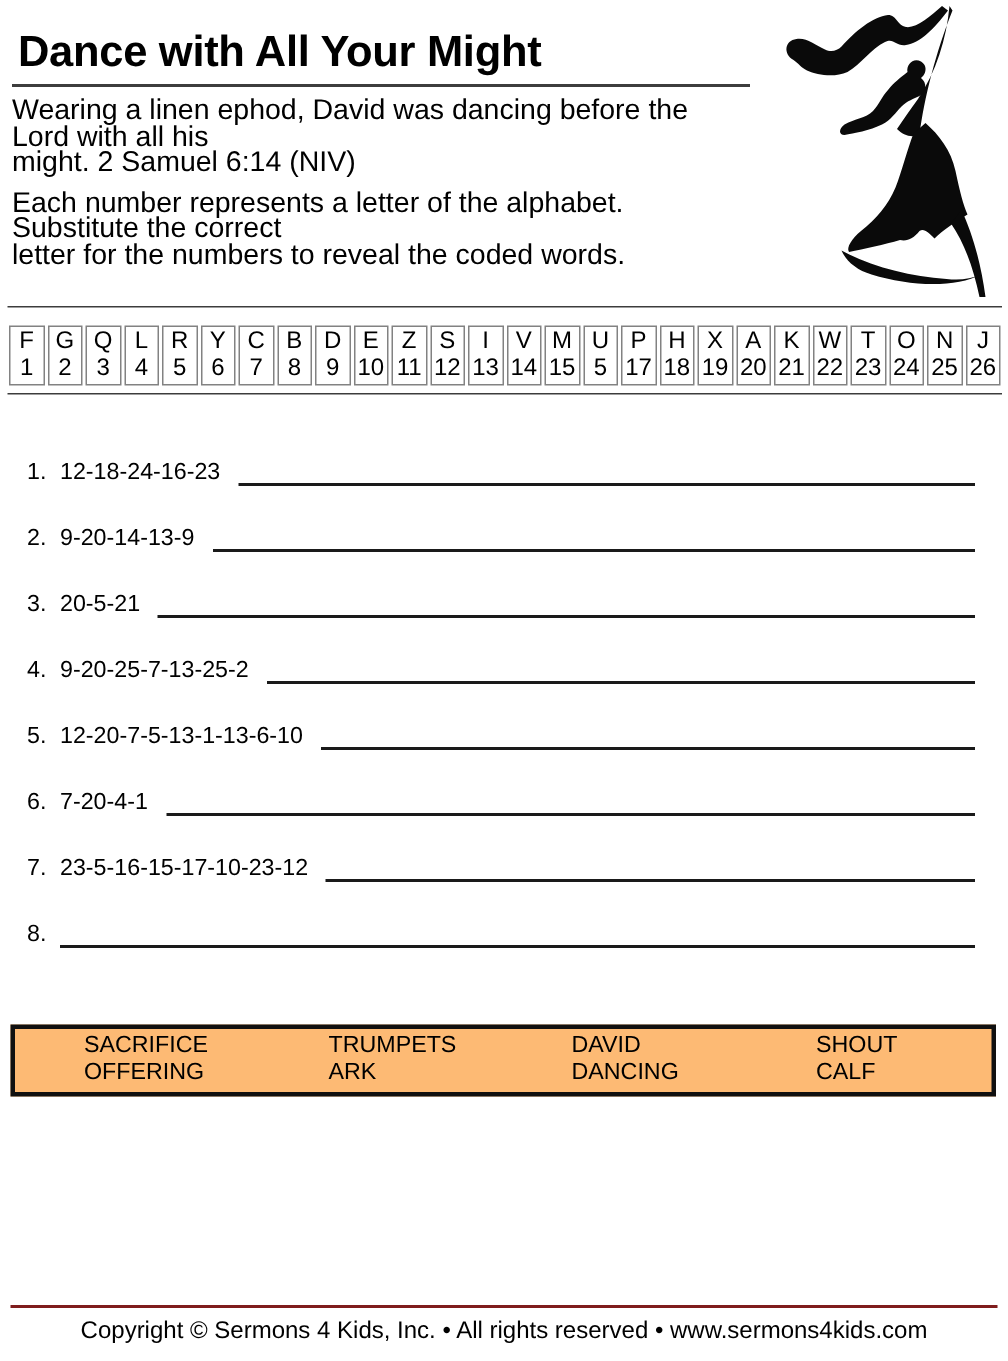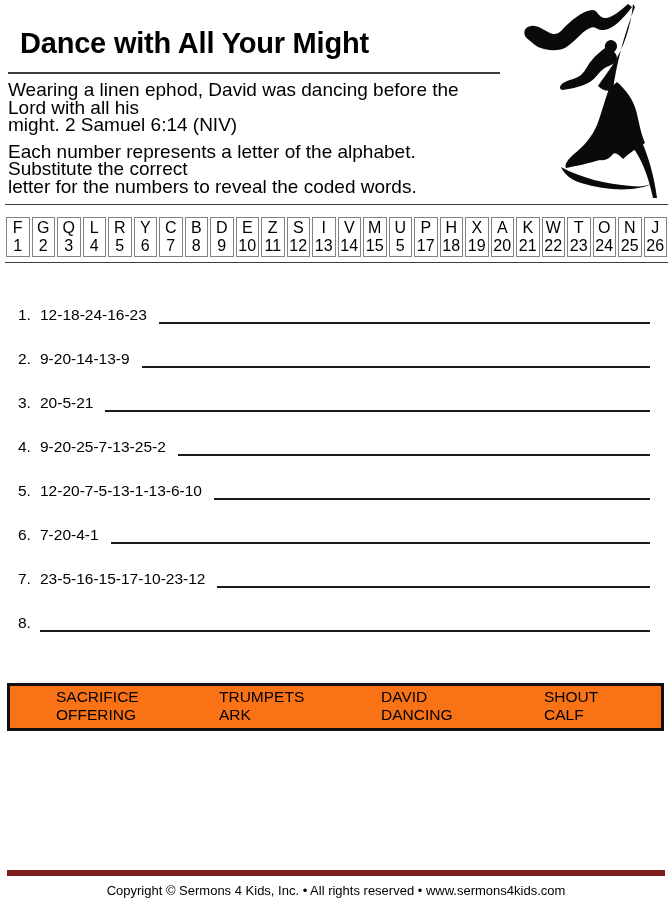--- a/index.html
+++ b/index.html
@@ -3,21 +3,21 @@
 <meta charset="utf-8">
 <style>
   html,body { margin:0; padding:0; }
   body {
     width:672px; height:907px;
     background:#ffffff; color:#000;
     font-family:"Liberation Sans", sans-serif;
     position:relative; overflow:hidden;
   }
   .header { position:absolute; left:8px; top:14px; width:500px; }
-  .page-title { font-size:29px; font-weight:bold; margin:12px; line-height:34px; letter-spacing:-0.2px; }
+  .page-title { font-size:29px; font-weight:bold; margin:4px; line-height:34px; letter-spacing:-0.2px; }
   .title-rule { border:none; border-top:2px solid #3d3d3d; margin:4px 0 0 0; width:492px; }
   .para { width:492px; font-size:19px; line-height:17.5px; margin:7px 0 0 0; }
   .para.second { margin-top:9px; }
 
   .dancer { position:absolute; top:2px; right:5px; width:160px; height:197px; }
   .dancer path { fill:#0a0a0a; }
 
   .cipher-rule-top { position:absolute; left:5px; right:4px; top:204px; border-top:1px solid #3c3c3c; }
   .cipher-row { position:absolute; left:6px; right:5px; top:217px; display:flex; gap:2px; }
   .cipher-cell { flex:1; border:1px solid #828282; text-align:center; padding:1px 0 2px 0; background:#fff; }
@@ -26,27 +26,27 @@
   .cipher-rule-bottom { position:absolute; left:5px; right:4px; top:262px; border-top:1px solid #3c3c3c; }
 
   .puzzles { position:absolute; left:18px; top:302px; width:632px; }
   .puzzle-row { display:flex; align-items:flex-end; height:22px; margin-bottom:22px; font-size:15.5px; }
   .puzzle-index { width:22px; flex:none; }
   .puzzle-code { flex:none; margin-right:12px; white-space:nowrap; }
   .puzzle-blank { flex:1; border-bottom:2px solid #1a1a1a; height:20px; }
 
   .word-bank {
     position:absolute; left:7px; top:683px; width:657px; box-sizing:border-box;
-    border:3px solid #101010; background:#f97316;
+    border:3px solid #101010; background:#fdba74;
     display:grid; grid-template-columns:163px 162px 163px 1fr;
     padding:2px 0 4px 46px; font-size:15.5px; line-height:18px;
   }
   .word-bank-item { white-space:nowrap; }
 
-  .footer { position:absolute; left:7px; top:870px; width:658px; border-top:6px solid #7f1d1d; text-align:center; padding-top:7px; font-size:13px; }
+  .footer { position:absolute; left:7px; top:870px; width:658px; border-top:2px solid #7f1d1d; text-align:center; padding-top:7px; font-size:16px; }
 </style>
 </head>
 <body>
 
 <div class="header">
   <h1 class="page-title">Dance with All Your Might</h1>
   <hr class="title-rule">
   <p class="para"><span>Wearing a linen ephod, David was dancing before the Lord with all his</span><br><span>might. 2 Samuel 6:14 (NIV)</span></p>
   <p class="para second"><span>Each number represents a letter of the alphabet.  Substitute the correct</span><br><span>letter for the numbers to reveal the coded words.</span></p>
 </div>

